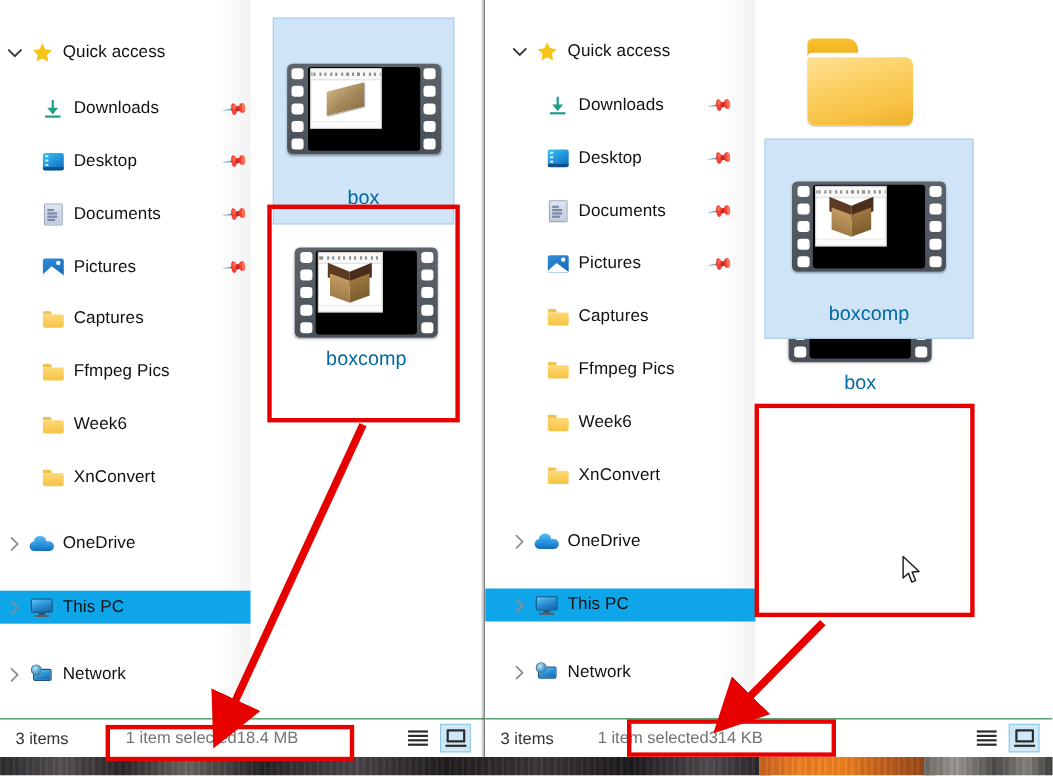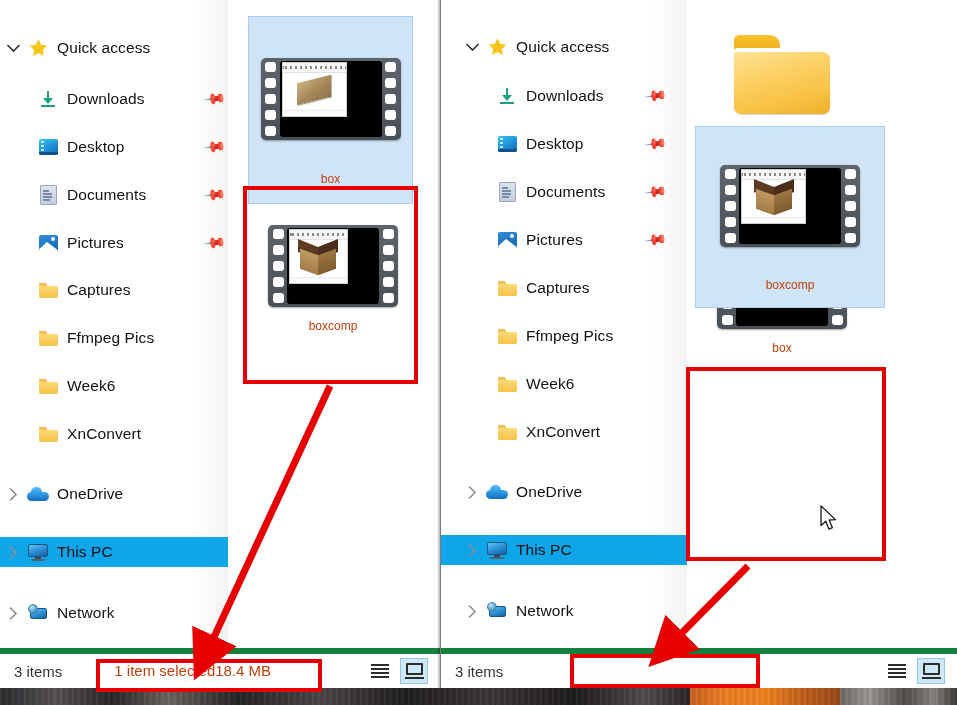--- a/index.html
+++ b/index.html
@@ -79,21 +79,21 @@
   .ic-network .glb{position:absolute;left:0;top:0;width:10px;height:10px;border-radius:50%;
       background:radial-gradient(circle at 35% 30%,#bfe6fa,#4f9fd0 60%,#2b6c9a);border:1px solid #4a7f9e;box-sizing:border-box;}
 
   
   .content{position:absolute;top:0;bottom:34px;background:#ffffff;}
   #win-left .content{left:228px;right:0;}
   #win-right .content{left:18px;right:0;}
 
   .tile{position:absolute;width:110px;text-align:center;}
   .tile .thumb{height:110px;display:flex;align-items:center;justify-content:center;}
-  .tile .name{font-size:12px;color:#c2410c;line-height:20px;white-space:nowrap;}
+  .tile .name{font-size:18px;color:#0369a1;line-height:20px;white-space:nowrap;}
   .tile.selected{background:#cfe4f7;border:1px solid #a8cdee;box-sizing:border-box;}
 
   
   .big-folder{width:98px;height:80px;position:relative;}
   .big-folder .bf-tab{position:absolute;left:0;top:0;width:46px;height:16px;border-radius:5px 10px 0 0;
      background:linear-gradient(180deg,#f9c22e 0%,#eeb01f 100%);}
   .big-folder .bf-lip{position:absolute;left:0;top:13px;width:96px;height:8px;border-radius:4px 6px 0 0;background:#ffffff;}
   .big-folder .bf-body{position:absolute;left:0;top:17px;width:96px;height:62px;border-radius:3px 7px 7px 7px;
      background:linear-gradient(165deg,#ffe296 0%,#fcd064 38%,#f8c244 72%,#edb02a 100%);
      box-shadow:0 1px 1px rgba(0,0,0,.18);}
@@ -115,24 +115,24 @@
      transform:skewY(-14deg);box-shadow:1px 1px 1px rgba(0,0,0,.3);}
   .box-open{width:40px;height:36px;position:relative;}
   .box-open .top-l{position:absolute;left:0;top:4px;width:20px;height:13px;background:#5d3a22;transform:skewY(22deg);}
   .box-open .top-r{position:absolute;left:20px;top:4px;width:20px;height:13px;background:#4a2d1a;transform:skewY(-22deg);}
   .box-open .side-l{position:absolute;left:2px;top:13px;width:18px;height:20px;background:linear-gradient(180deg,#c29a62 0%,#a07c47 100%);transform:skewY(20deg);}
   .box-open .side-r{position:absolute;left:20px;top:13px;width:18px;height:20px;background:linear-gradient(180deg,#9d7741 0%,#7d5c2f 100%);transform:skewY(-20deg);}
   .box-open .inner{position:absolute;left:9px;top:9px;width:22px;height:11px;background:#e9dcc4;transform:skewY(0deg);opacity:.9;border-radius:1px;}
 
   
   .statusbar{position:absolute;left:0;right:0;bottom:0;height:34px;background:#ffffff;
-     border-top:6px solid #15803d;display:flex;align-items:center;}
+     border-top:1px solid #15803d;display:flex;align-items:center;}
   .sb-items{font-size:15px;color:#333;padding-left:14px;white-space:nowrap;}
   .sb-sel-wrap{position:relative;margin-left:16px;}
-  .sb-sel{font-size:15px;color:#c2410c;white-space:nowrap;}
+  .sb-sel{font-size:15px;color:#737373;white-space:nowrap;}
   .sb-views{margin-left:auto;display:flex;align-items:center;gap:6px;padding-right:12px;}
   .vbtn{width:28px;height:26px;display:flex;align-items:center;justify-content:center;position:relative;}
   .vbtn.active{background:#cfe8f8;border:1px solid #8ec7e8;box-sizing:border-box;}
   .ic-details{width:18px;height:14px;display:flex;flex-direction:column;justify-content:space-between;}
   .ic-details i{display:block;height:2px;background:#2b2b2b;width:100%;}
   .ic-largeicons{width:19px;height:16px;position:relative;}
   .ic-largeicons .sq{position:absolute;left:1px;top:0;width:17px;height:12px;border:2px solid #2b2b2b;border-radius:1px;box-sizing:border-box;}
   .ic-largeicons .ln{position:absolute;left:0;bottom:0;width:19px;height:2px;background:#2b2b2b;}
 
   
@@ -628,20 +628,23 @@
               </div>
             </div>
           </div>
         </div>
         <div class="name">boxcomp</div>
       </div>
     </div>
 
     <div class="statusbar">
       <span class="sb-items">3 items</span>
+      <span class="sb-sel-wrap" style="margin-left:40px">
+        <span class="sb-sel">1 item selected</span><span class="sb-sel sz">314 KB</span>
+      </span>
       <span class="sb-views">
         <span class="vbtn">
           <span class="ic-details">
               <i></i>
               <i></i>
               <i></i>
               <i></i>
             </span>
         </span>
         <span class="vbtn active">

